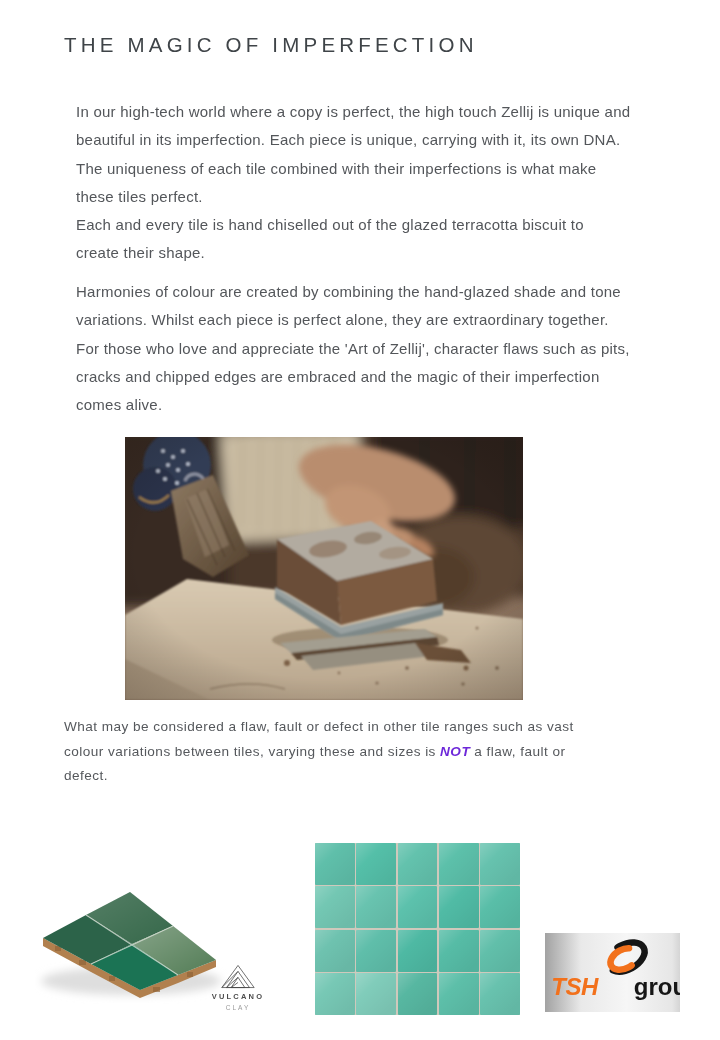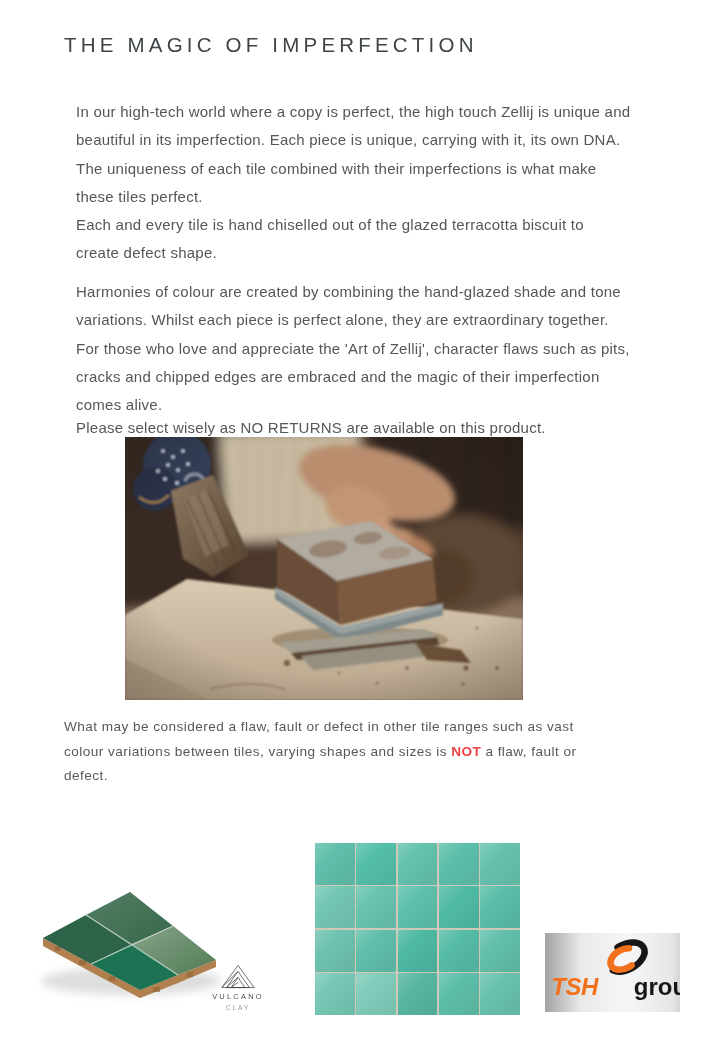--- a/index.html
+++ b/index.html
@@ -12,30 +12,30 @@
         color:#53565a;white-space:pre-line;}
   .p1{top:86px;}
   .p2{top:199px;}
   .p3{top:266px;}
   .p4{top:402px;}
   .small-text{position:absolute;left:64px;width:580px;margin:0;
         font-size:13.6px;line-height:24.6px;font-weight:400;letter-spacing:.45px;
         color:#55585c;white-space:pre-line;}
   .p5{top:715px;}
   .p6{top:789px;}
-  .small-text b{font-weight:700;color:#ef4444;}
+  .small-text b{font-weight:700;color:#6d28d9;font-style:italic;}
   .photo{position:absolute;left:125px;top:437px;width:398px;height:263px;}
   .photo svg{display:block;width:398px;height:263px;}
 
   .green-sample{position:absolute;left:35px;top:888px;width:200px;height:118px;}
   .green-sample svg{display:block;width:200px;height:118px;}
 
   .vulcano{position:absolute;left:200px;top:964px;width:76px;text-align:center;}
   .vulcano svg{display:block;margin:0 auto;width:34px;height:25px;}
-  .vul-name{margin-top:3px;font-size:7.5px;letter-spacing:2.2px;color:#4c4c4c;font-weight:400;}
+  .vul-name{margin-top:3px;font-size:7.5px;letter-spacing:2.2px;color:#4c4c4c;font-weight:700;}
   .vul-tag{margin-top:3px;font-size:6.5px;letter-spacing:2px;color:#9a9a9a;}
 
   .teal-grid{position:absolute;left:315px;top:843px;width:205px;height:172px;
         display:grid;gap:1.5px;background:#cfc9bc;padding:0;box-sizing:border-box;}
   .teal-tile{background-image:linear-gradient(135deg,rgba(255,255,255,.20),rgba(255,255,255,0) 35%,rgba(0,0,0,.06) 85%);
         border-radius:1px;}
 
   .tsh{position:absolute;left:545px;top:933px;width:163px;height:79px;
         background:linear-gradient(90deg,#a2a2a2 0%,#e9e9e9 22%,#f6f6f6 50%,#e6e6e6 78%,#969696 100%);}
   .tsh-swoosh{position:absolute;left:48px;top:2px;width:66px;height:44px;}
@@ -49,27 +49,26 @@
 
 <div class="page">
 
   <h1 class="page-title">THE MAGIC OF IMPERFECTION</h1>
 
   <p class="body-text p1">In our high-tech world where a copy is perfect, the high touch Zellij is unique and
 beautiful in its imperfection. Each piece is unique, carrying with it, its own DNA.
 The uniqueness of each tile combined with their imperfections is what make
 these tiles perfect.</p>
   <p class="body-text p2">Each and every tile is hand chiselled out of the glazed terracotta biscuit to
-create defect shape.</p>
+create their shape.</p>
   <p class="body-text p3">Harmonies of colour are created by combining the hand-glazed shade and tone
 variations.  Whilst each piece is perfect alone, they are extraordinary together.
 For those who love and appreciate the 'Art of Zellij', character flaws such as pits,
 cracks and chipped edges are embraced and the magic of their imperfection
 comes alive.</p>
-  <p class="body-text p4">Please select wisely as NO RETURNS are available on this product.</p>
 
   <div class="photo">
     <svg viewBox="0 0 398 263" preserveAspectRatio="none">
       <defs>
         <filter id="bBg" x="-20%" y="-20%" width="140%" height="140%">
             <feGaussianBlur stdDeviation="6"></feGaussianBlur>
           </filter>
         <filter id="bMid" x="-20%" y="-20%" width="140%" height="140%">
             <feGaussianBlur stdDeviation="3"></feGaussianBlur>
           </filter>
@@ -183,21 +182,21 @@
         <polygon points="290,206 336,213 346,226 302,223" fill="#6b4f38"></polygon>
         <circle cx="162" cy="226" r="3" fill="#7a5f45"></circle>
         <circle cx="341" cy="231" r="2.5" fill="#7a5f45"></circle>
       </g>
 
       <rect x="0" y="0" width="398" height="263" fill="url(#vign)"></rect>
     </svg>
   </div>
 
   <p class="small-text p5"><span>What may be considered a flaw, fault or defect in other tile ranges such as vast
-colour variations between tiles, varying shapes and sizes is </span><b>NOT</b><span> a flaw, fault or
+colour variations between tiles, varying these and sizes is </span><b>NOT</b><span> a flaw, fault or
 defect.</span></p>
 
   <div class="green-sample">
     <svg viewBox="0 0 200 118">
       <defs>
         <filter id="shB" x="-30%" y="-30%" width="160%" height="160%">
             <feGaussianBlur stdDeviation="4"></feGaussianBlur>
           </filter>
         <linearGradient id="sheen" x1="0" y1="0" x2="1" y2="1">
           <stop offset="0" stop-color="rgba(255,255,255,0.30)"></stop>

